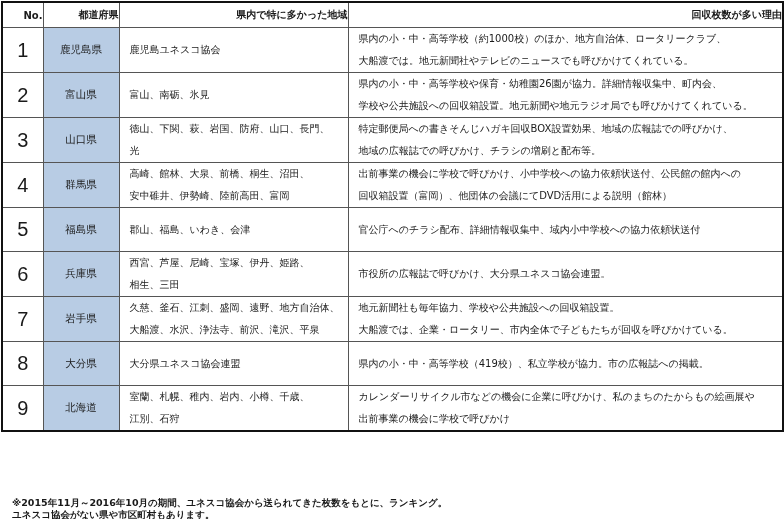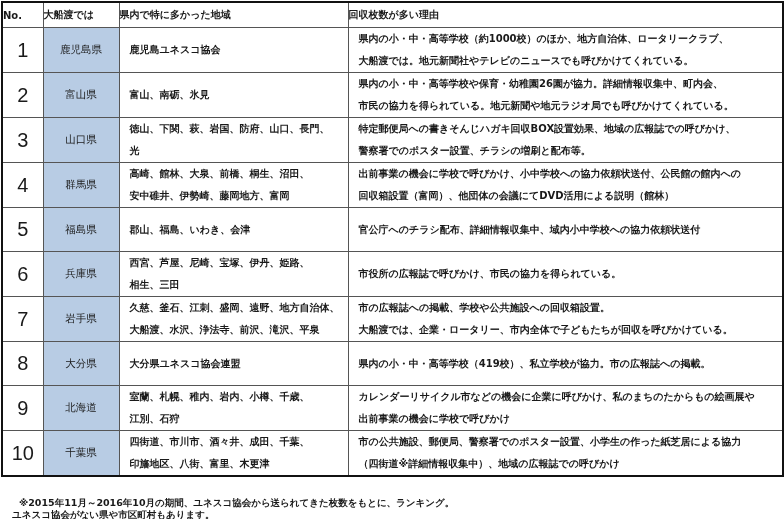--- a/index.html
+++ b/index.html
@@ -1,45 +1,45 @@
 <!DOCTYPE html>
 <html><head>
 <meta charset="utf-8">
 <style>
   html, body { margin:0; padding:0; background:#ffffff; }
   body { width:784px; height:519px; overflow:hidden; position:relative;
          font-family:"DejaVu Sans", "Liberation Sans", sans-serif; color:#1a1a1a; }
   table.rank { position:absolute; left:1px; top:1px; border-collapse:collapse;
                table-layout:fixed; width:781px; border:2px solid #111; }
   table.rank th, table.rank td { border:1px solid #555; padding:0; vertical-align:middle; }
-  table.rank thead th { height:24px; font-size:10px; font-weight:bold; text-align:left; background:#fff; }
+  table.rank thead th { height:24px; font-size:10px; font-weight:bold; text-align:right; background:#fff; }
   table.rank tbody tr { height:44px; }
   table.rank tbody tr td { border-top:1.5px solid #666; }
   td.no { text-align:center; font-size:20px; font-family:"Liberation Sans", sans-serif; }
   td.pref { background:#b8cce4; text-align:center; font-size:10.5px; }
   td.area, td.reason { font-size:10px; line-height:22px; padding-left:10px !important; }
-  td.area span, td.reason span { display:block; white-space:nowrap;font-weight:bold; }
-  .note { position:absolute; left:19px; font-size:9.5px; font-weight:bold; white-space:nowrap; }
+  td.area span, td.reason span { display:block; white-space:nowrap; }
+  .note { position:absolute; left:12px; font-size:9.5px; font-weight:bold; white-space:nowrap; }
   .note1 { top:497px; }
   .note2 { top:509px; left:12px; }
 </style>
 </head>
 <body>
 
 <table class="rank">
   <colgroup>
     <col style="width:41px">
       <col style="width:76px">
       <col style="width:229px">
       <col style="width:435px">
   </colgroup>
   <thead>
     <tr>
       <th>No.</th>
-      <th>大船渡では</th>
+      <th>都道府県</th>
       <th>県内で特に多かった地域</th>
       <th>回収枚数が多い理由</th>
     </tr>
   </thead>
   <tbody>
     <tr>
       <td class="no">1</td>
       <td class="pref">鹿児島県</td>
       <td class="area">
           <span>鹿児島ユネスコ協会</span>
@@ -50,41 +50,41 @@
         </td>
     </tr>
     <tr>
       <td class="no">2</td>
       <td class="pref">富山県</td>
       <td class="area">
           <span>富山、南砺、氷見</span>
         </td>
       <td class="reason">
           <span>県内の小・中・高等学校や保育・幼稚園26園が協力。詳細情報収集中、町内会、</span>
-          <span>市民の協力を得られている。地元新聞や地元ラジオ局でも呼びかけてくれている。</span>
+          <span>学校や公共施設への回収箱設置。地元新聞や地元ラジオ局でも呼びかけてくれている。</span>
         </td>
     </tr>
     <tr>
       <td class="no">3</td>
       <td class="pref">山口県</td>
       <td class="area">
           <span>徳山、下関、萩、岩国、防府、山口、長門、</span>
           <span>光</span>
         </td>
       <td class="reason">
           <span>特定郵便局への書きそんじハガキ回収BOX設置効果、地域の広報誌での呼びかけ、</span>
-          <span>警察署でのポスター設置、チラシの増刷と配布等。</span>
+          <span>地域の広報誌での呼びかけ、チラシの増刷と配布等。</span>
         </td>
     </tr>
     <tr>
       <td class="no">4</td>
       <td class="pref">群馬県</td>
       <td class="area">
           <span>高崎、館林、大泉、前橋、桐生、沼田、</span>
-          <span>安中碓井、伊勢崎、藤岡地方、富岡</span>
+          <span>安中碓井、伊勢崎、陸前高田、富岡</span>
         </td>
       <td class="reason">
           <span>出前事業の機会に学校で呼びかけ、小中学校への協力依頼状送付、公民館の館内への</span>
           <span>回収箱設置（富岡）、他団体の会議にてDVD活用による説明（館林）</span>
         </td>
     </tr>
     <tr>
       <td class="no">5</td>
       <td class="pref">福島県</td>
       <td class="area">
@@ -95,32 +95,32 @@
         </td>
     </tr>
     <tr>
       <td class="no">6</td>
       <td class="pref">兵庫県</td>
       <td class="area">
           <span>西宮、芦屋、尼崎、宝塚、伊丹、姫路、</span>
           <span>相生、三田</span>
         </td>
       <td class="reason">
-          <span>市役所の広報誌で呼びかけ、市民の協力を得られている。</span>
+          <span>市役所の広報誌で呼びかけ、大分県ユネスコ協会連盟。</span>
         </td>
     </tr>
     <tr>
       <td class="no">7</td>
       <td class="pref">岩手県</td>
       <td class="area">
           <span>久慈、釜石、江刺、盛岡、遠野、地方自治体、</span>
           <span>大船渡、水沢、浄法寺、前沢、滝沢、平泉</span>
         </td>
       <td class="reason">
-          <span>市の広報誌への掲載、学校や公共施設への回収箱設置。</span>
+          <span>地元新聞社も毎年協力、学校や公共施設への回収箱設置。</span>
           <span>大船渡では、企業・ロータリー、市内全体で子どもたちが回収を呼びかけている。</span>
         </td>
     </tr>
     <tr>
       <td class="no">8</td>
       <td class="pref">大分県</td>
       <td class="area">
           <span>大分県ユネスコ協会連盟</span>
         </td>
       <td class="reason">
@@ -132,29 +132,17 @@
       <td class="pref">北海道</td>
       <td class="area">
           <span>室蘭、札幌、稚内、岩内、小樽、千歳、</span>
           <span>江別、石狩</span>
         </td>
       <td class="reason">
           <span>カレンダーリサイクル市などの機会に企業に呼びかけ、私のまちのたからもの絵画展や</span>
           <span>出前事業の機会に学校で呼びかけ</span>
         </td>
     </tr>
-    <tr>
-      <td class="no">10</td>
-      <td class="pref">千葉県</td>
-      <td class="area">
-          <span>四街道、市川市、酒々井、成田、千葉、</span>
-          <span>印旛地区、八街、富里、木更津</span>
-        </td>
-      <td class="reason">
-          <span>市の公共施設、郵便局、警察署でのポスター設置、小学生の作った紙芝居による協力</span>
-          <span>（四街道※詳細情報収集中）、地域の広報誌での呼びかけ</span>
-        </td>
-    </tr>
   </tbody>
 </table>
 
 <div class="note note1">※2015年11月～2016年10月の期間、ユネスコ協会から送られてきた枚数をもとに、ランキング。</div>
 <div class="note note2">ユネスコ協会がない県や市区町村もあります。</div>
 
 </body></html>

